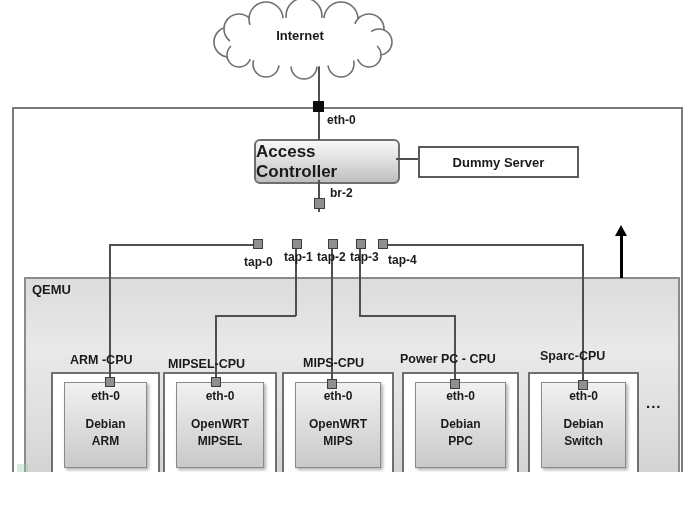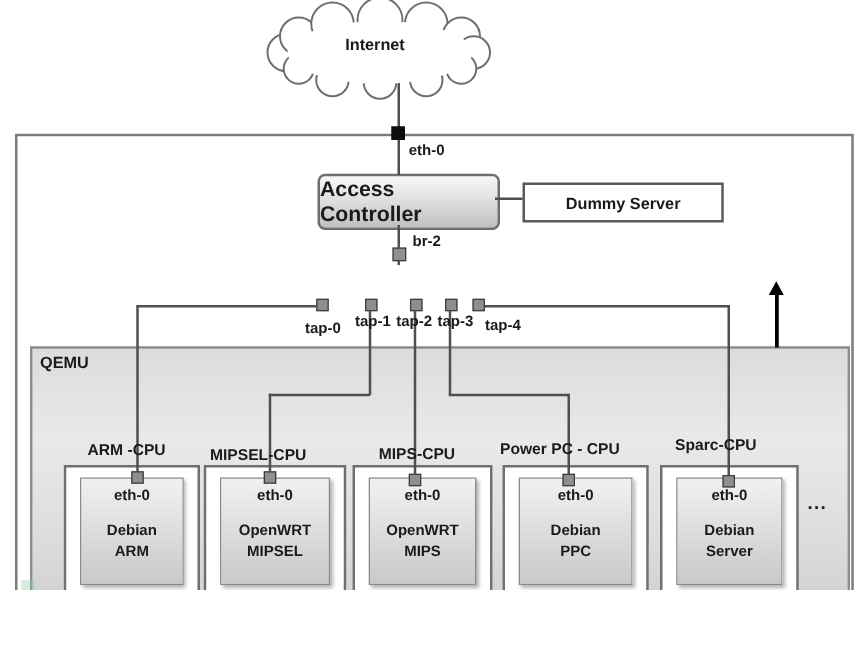--- a/index.html
+++ b/index.html
@@ -158,21 +158,21 @@
       <div class="iface">eth-0</div>
       <div class="osblk"><span>Debian</span><br><span>PPC</span></div>
     </div>
   </div>
   <div class="abs sq sq9" style="left:450px;top:379px;"></div>
 
   <div class="abs cpu-lbl" style="left:540px;top:349px;">Sparc-CPU</div>
   <div class="abs node-outer" style="left:528px;top:372px;width:107px;height:107px;">
     <div class="node-inner">
       <div class="iface">eth-0</div>
-      <div class="osblk"><span>Debian</span><br><span>Server</span></div>
+      <div class="osblk"><span>Debian</span><br><span>Switch</span></div>
     </div>
   </div>
   <div class="abs sq sq9" style="left:578px;top:380px;"></div>
 
   <div class="abs dots">...</div>
 
   <div class="abs wm-pale" style="left:17px;top:464px;width:11px;height:17px;z-index:7;"></div>
   <div class="abs" style="left:27px;top:481px;width:42px;height:40px;z-index:7;">
     <div class="wm-pale" style="left:0;top:0;width:18px;height:18px;"></div>
     <div class="wm-green" style="left:10px;top:2px;width:11px;height:38px;"></div>

